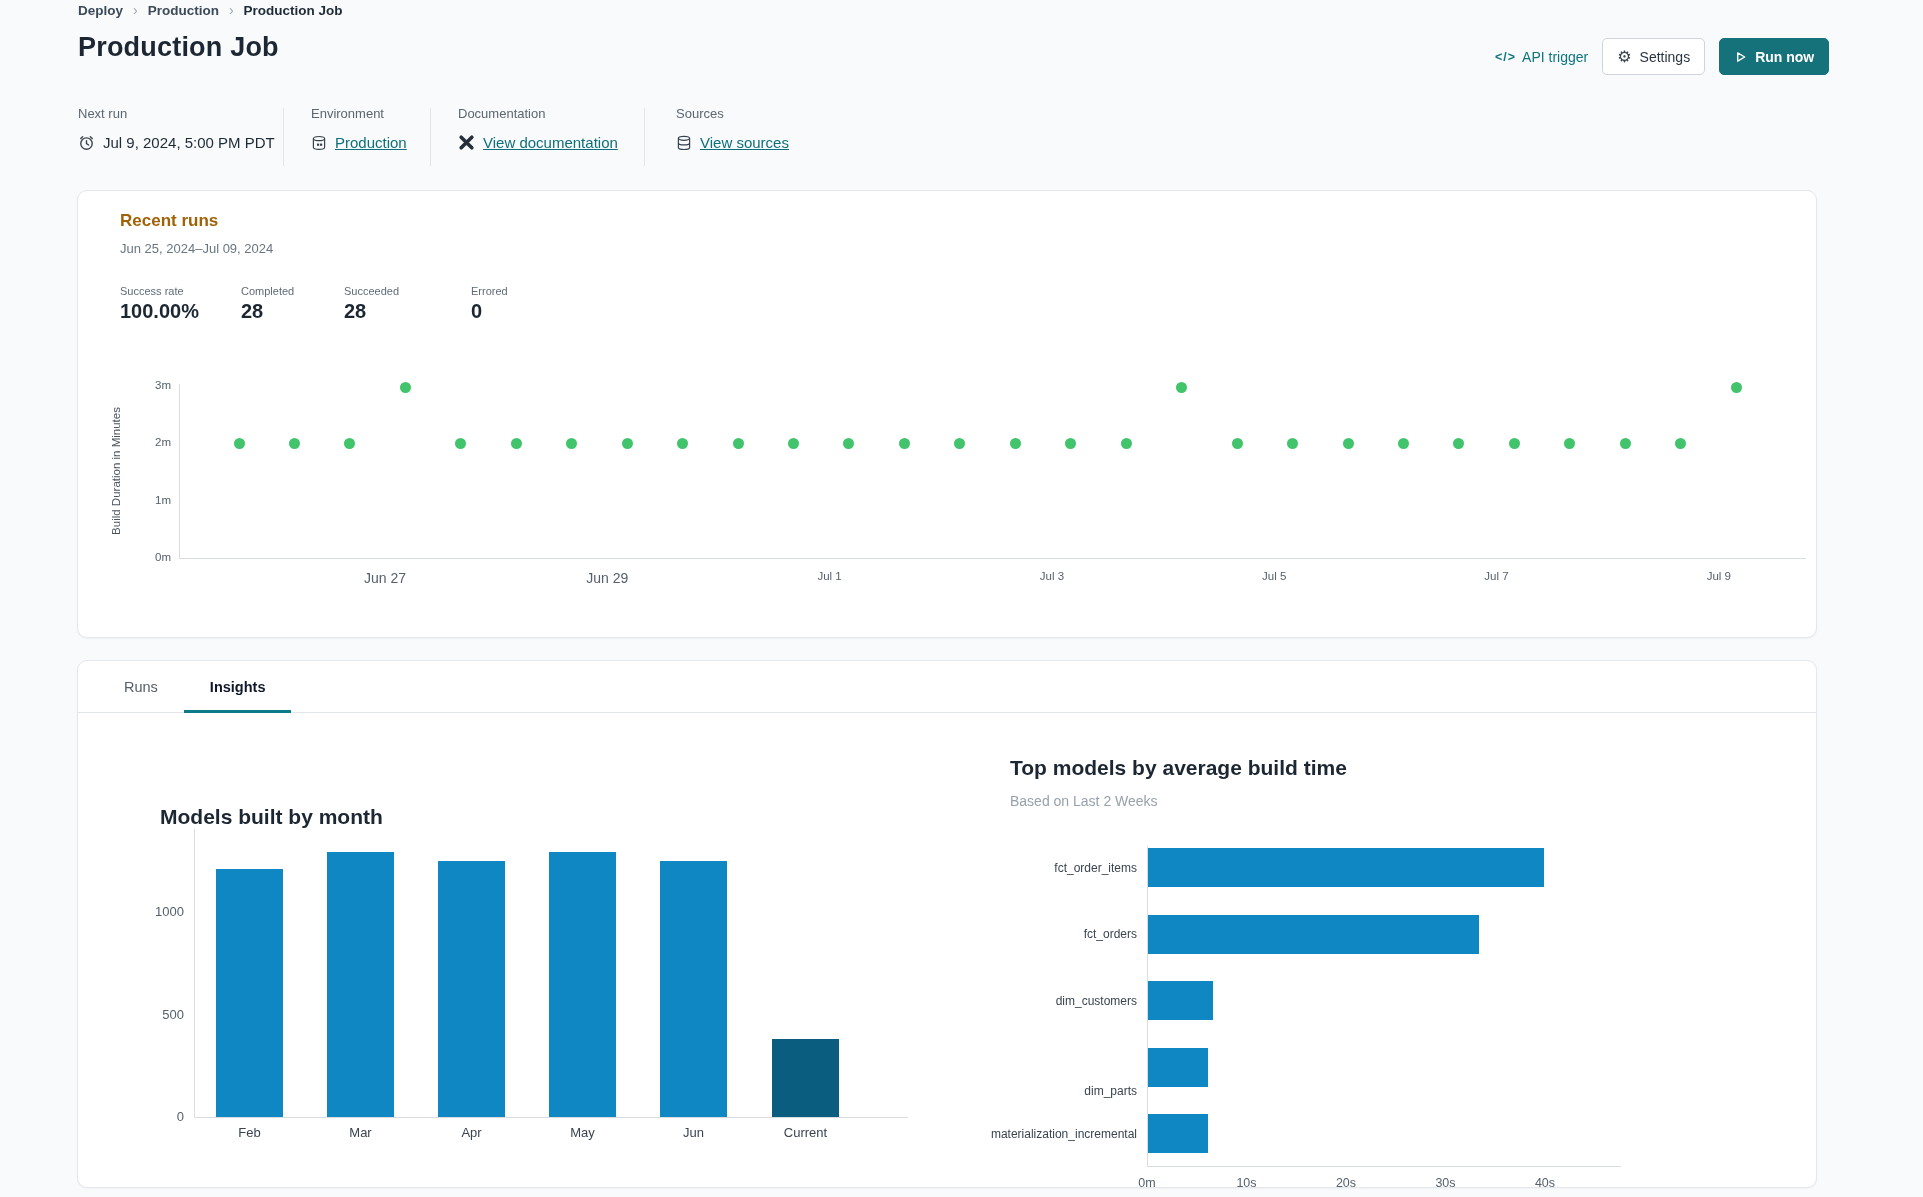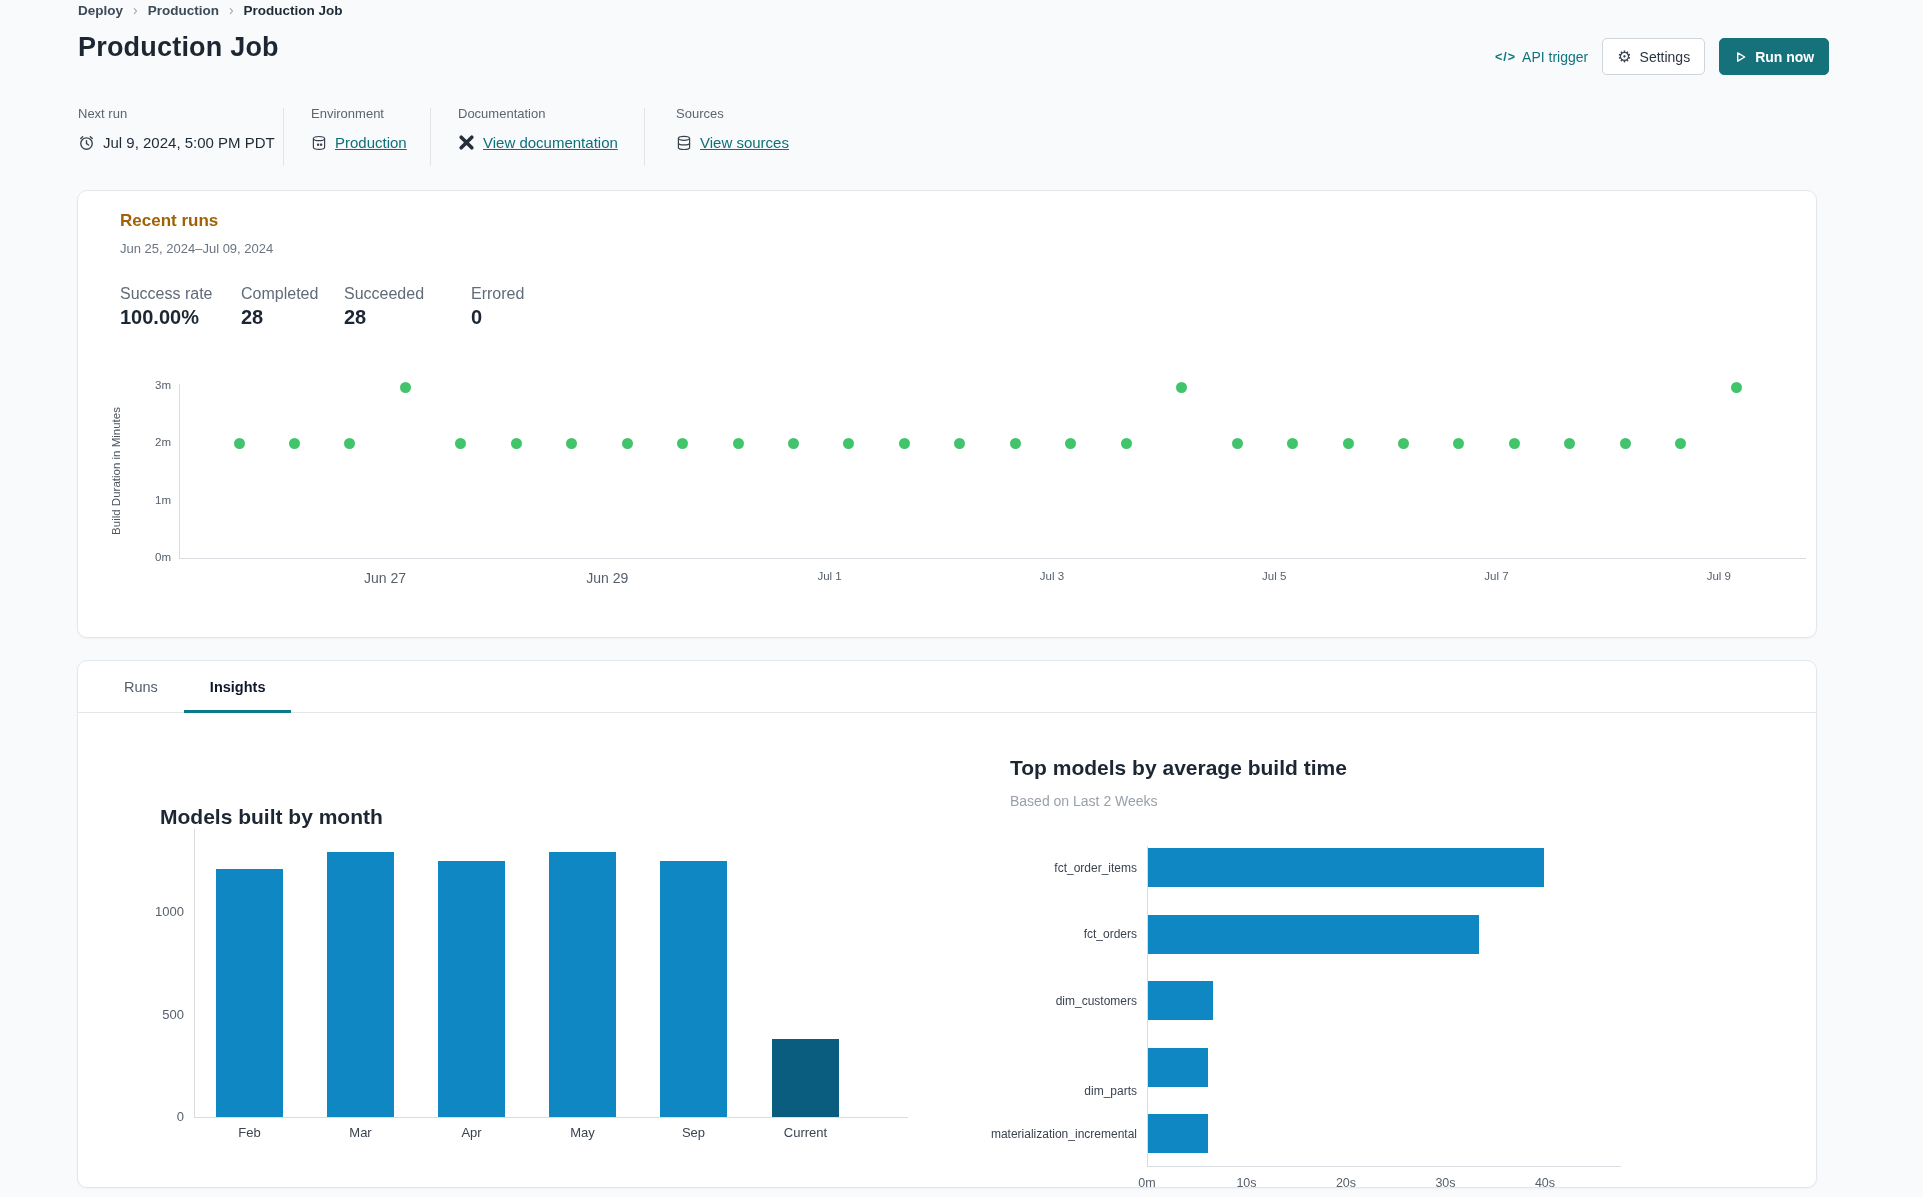--- a/index.html
+++ b/index.html
@@ -30,21 +30,21 @@
   .meta-label{font-size:13px;color:#5c6670;}
   .meta-value{margin-top:13px;display:flex;align-items:center;gap:8px;font-size:15px;color:#1e2a36;}
   .meta-link{color:#0e6f7a;text-decoration:underline;cursor:pointer;}
   .meta-divider{position:absolute;top:2px;width:1px;height:58px;background:#e1e5e9;}
   
   .card{background:#ffffff;border:1px solid #e4e8ec;border-radius:10px;box-shadow:0 1px 2px rgba(16,24,40,.04);}
   #recent-runs-card{left:77px;top:190px;width:1738px;height:446px;}
   .card-title{left:42px;top:20px;font-size:17px;font-weight:700;color:#a16207;position:absolute;}
   .card-sub{left:42px;top:50px;font-size:13px;color:#6a7581;position:absolute;}
   .stat{position:absolute;top:94px;}
-  .stat-label{font-size:16px;color:#5f6b78;}
+  .stat-label{font-size:11px;color:#5f6b78;}
   .stat-value{margin-top:3px;font-size:20px;font-weight:700;color:#1c2733;}
   
   #insights-panel{left:77px;top:660px;width:1738px;height:526px;}
   .tabbar{position:absolute;left:0;top:0;right:0;height:51px;border-bottom:1px solid #e2e5e9;
           display:flex;align-items:stretch;padding-left:20px;}
   .tab{display:flex;align-items:center;padding:0 26px;font-size:14.5px;color:#55606c;cursor:pointer;
        position:relative;}
   .tab.active{color:#0f172a;font-weight:700;}
   .tab.active::after{content:"";position:absolute;left:0;right:0;bottom:-1px;height:3px;background:#0b7c87;}
   .chart-title{position:absolute;font-size:21px;font-weight:700;color:#1c2733;}
@@ -225,21 +225,21 @@
       <div class="tick-label" style="left:58px;top:243px;width:48px;text-align:right;font-size:13px;">1000</div>
       <div class="vbar" style="left:138px;top:207.95000000000002px;width:67px;height:248.04999999999998px;background:#0e87c3;"></div>
       <div class="tick-label" style="left:171.5px;top:464px;transform:translateX(-50%);font-size:13px;color:#3a4450;">Feb</div>
       <div class="vbar" style="left:249px;top:190.935px;width:67px;height:265.065px;background:#0e87c3;"></div>
       <div class="tick-label" style="left:282.5px;top:464px;transform:translateX(-50%);font-size:13px;color:#3a4450;">Mar</div>
       <div class="vbar" style="left:360px;top:199.95500000000004px;width:67px;height:256.04499999999996px;background:#0e87c3;"></div>
       <div class="tick-label" style="left:393.5px;top:464px;transform:translateX(-50%);font-size:13px;color:#3a4450;">Apr</div>
       <div class="vbar" style="left:471px;top:190.935px;width:67px;height:265.065px;background:#0e87c3;"></div>
       <div class="tick-label" style="left:504.5px;top:464px;transform:translateX(-50%);font-size:13px;color:#3a4450;">May</div>
       <div class="vbar" style="left:582px;top:199.95500000000004px;width:67px;height:256.04499999999996px;background:#0e87c3;"></div>
-      <div class="tick-label" style="left:615.5px;top:464px;transform:translateX(-50%);font-size:13px;color:#3a4450;">Sep</div>
+      <div class="tick-label" style="left:615.5px;top:464px;transform:translateX(-50%);font-size:13px;color:#3a4450;">Jun</div>
       <div class="vbar" style="left:694px;top:378.1px;width:67px;height:77.89999999999999px;background:#0a5d7f;"></div>
       <div class="tick-label" style="left:727.5px;top:464px;transform:translateX(-50%);font-size:13px;color:#3a4450;">Current</div>
     </div>
   <div class="abs" id="build-time-bar-chart" style="left:0;top:0;right:0;bottom:0;">
       <div class="axis-line" style="left:1069px;top:185px;width:1px;height:320px;"></div>
       <div class="axis-line" style="left:1069px;top:505px;width:474px;height:1px;"></div>
       <div class="tick-label" style="left:1069px;top:515px;transform:translateX(-50%);font-size:12.5px;">0m</div>
       <div class="tick-label" style="left:1168.5px;top:515px;transform:translateX(-50%);font-size:12.5px;">10s</div>
       <div class="tick-label" style="left:1268px;top:515px;transform:translateX(-50%);font-size:12.5px;">20s</div>
       <div class="tick-label" style="left:1367.5px;top:515px;transform:translateX(-50%);font-size:12.5px;">30s</div>

